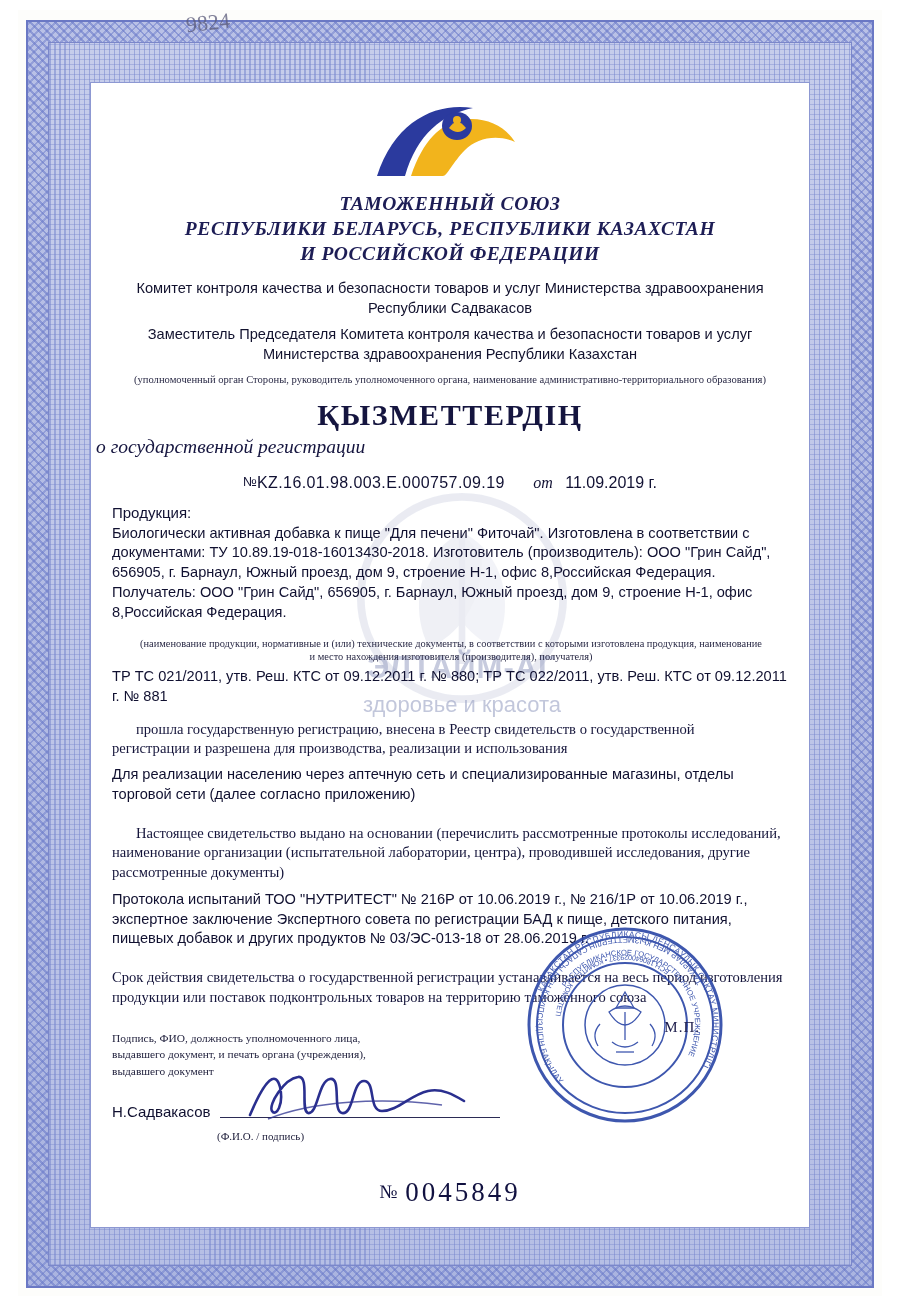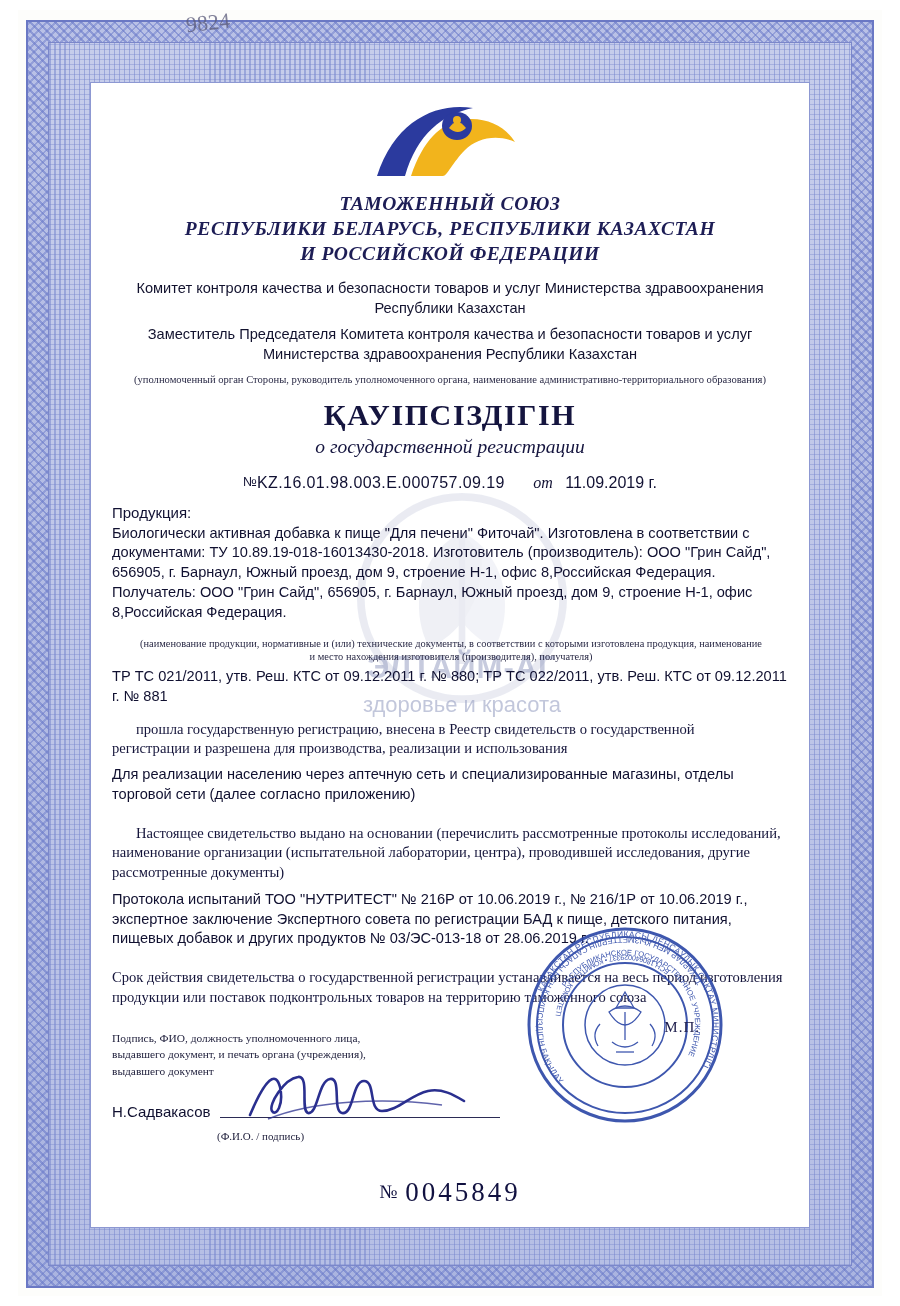--- a/index.html
+++ b/index.html
@@ -171,21 +171,20 @@
     font-family: "Liberation Serif", serif;
     font-weight: bold;
     font-size: 30px;
     letter-spacing: 1.6px;
     color: #15153f;
     margin-top: 13px;
   }
   .cert-sub {
     position: relative;
     z-index: 5;
-    text-align: center;
     font-family: "Liberation Serif", serif;
     font-style: italic;
     font-size: 19.5px;
     color: #15153f;
     margin-top: 4px;
   }
 
   .number-row {
     position: relative;
     z-index: 5;
@@ -356,28 +355,28 @@
     </div>
 
     <div class="title-block">
       <div class="t1">ТАМОЖЕННЫЙ СОЮЗ</div>
       <div class="t1">РЕСПУБЛИКИ БЕЛАРУСЬ, РЕСПУБЛИКИ КАЗАХСТАН</div>
       <div class="t1">И РОССИЙСКОЙ ФЕДЕРАЦИИ</div>
     </div>
 
     <div class="org-block">
       <div>Комитет контроля качества и безопасности товаров и услуг Министерства здравоохранения</div>
-      <div>Республики Казахстан</div>
+      <div>Республики Садвакасов</div>
       <div class="l2">Заместитель Председателя Комитета контроля качества и безопасности товаров и услуг</div>
       <div>Министерства здравоохранения Республики Казахстан</div>
     </div>
 
     <div class="caption">(уполномоченный орган Стороны, руководитель уполномоченного органа, наименование административно-территориального образования)</div>
 
-    <div class="cert-title">ҚАУІПСІЗДІГІН</div>
+    <div class="cert-title">ҚЫЗМЕТТЕРДІҢ</div>
     <div class="cert-sub">о государственной регистрации</div>
 
     <div class="number-row">
       <span class="nm">№</span><span class="val">KZ.16.01.98.003.Е.000757.09.19</span>
       <span class="ot">от</span>
       <span class="date">11.09.2019 г.</span>
     </div>
 
     <div class="section">
       <div class="lbl">Продукция:</div>

